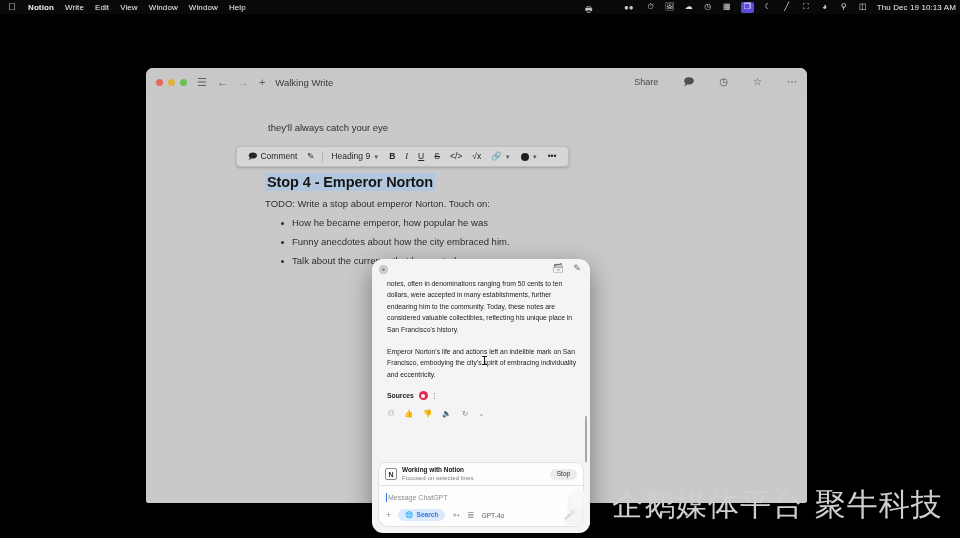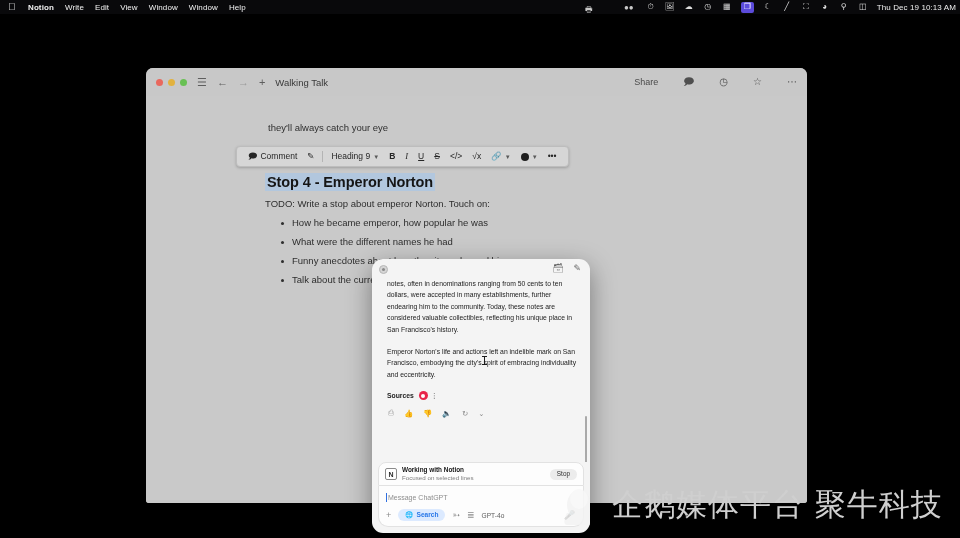--- a/index.html
+++ b/index.html
@@ -558,21 +558,21 @@
   <div id="notion-titlebar">
     <div class="traffic">
       <span class="tl r"></span>
       <span class="tl y"></span>
       <span class="tl g"></span>
     </div>
     <span class="tb-ico">☰</span>
     <span class="tb-ico">←</span>
     <span class="tb-ico dim">→</span>
     <span class="tb-ico">+</span>
-    <span class="tb-title">Walking Talk</span>
+    <span class="tb-title">Walking Write</span>
 
     <div class="tb-right">
       <span class="lbl">Share</span>
       <span class="ri">🗩</span>
       <span class="ri">◷</span>
       <span class="ri">☆</span>
       <span class="ri">⋯</span>
     </div>
   </div>
 
@@ -613,24 +613,20 @@
         <span id="doc-heading">Stop 4 - Emperor Norton</span>
       </div>
       <div id="doc-todo">TODO: Write a stop about emperor Norton. Touch on:</div>
 
       <div class="bullet-row">
         <span class="bullet-dot"></span>
         <span>How he became emperor, how popular he was</span>
       </div>
       <div class="bullet-row">
         <span class="bullet-dot"></span>
-        <span>What were the different names he had</span>
-      </div>
-      <div class="bullet-row">
-        <span class="bullet-dot"></span>
         <span>Funny anecdotes about how the city embraced him.</span>
       </div>
       <div class="bullet-row">
         <span class="bullet-dot"></span>
         <span>Talk about the currency that he created</span>
       </div>
     </div>
 
   </div>
 </div>

